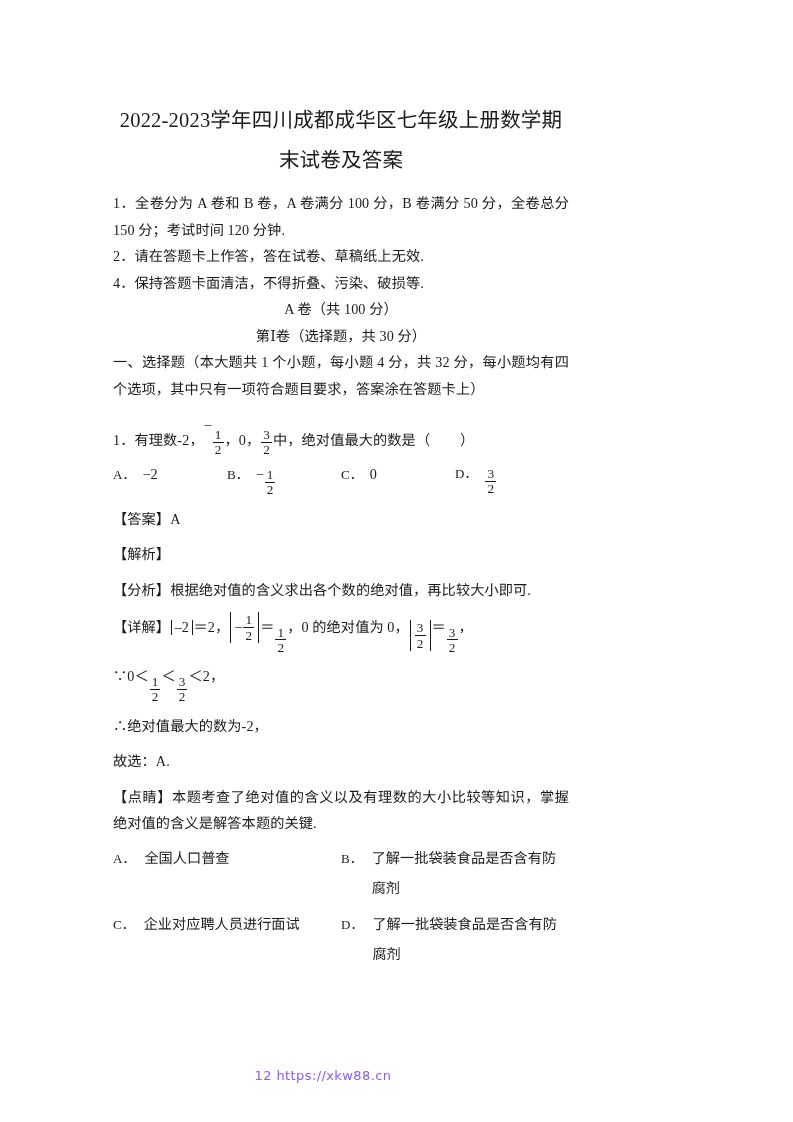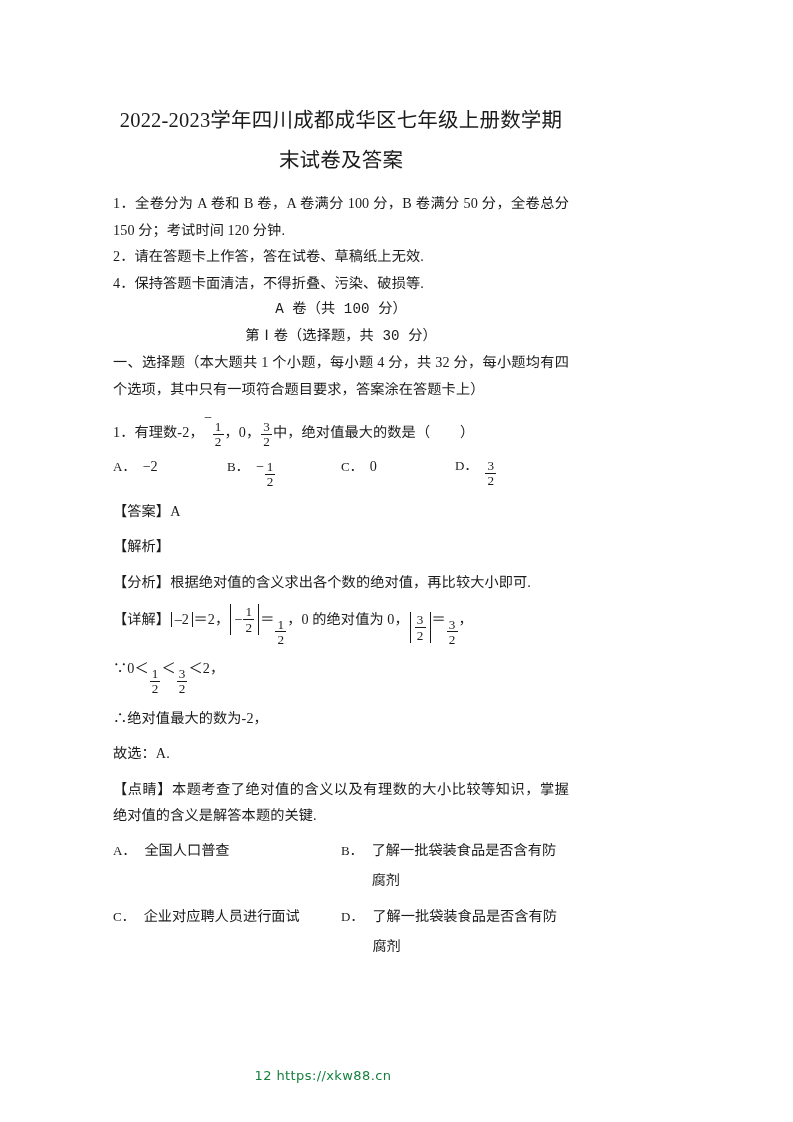--- a/index.html
+++ b/index.html
@@ -34,21 +34,20 @@
   .para {
     font-size: 14.2px;
     line-height: 26.5px;
     margin: 0;
     text-align: justify;
     text-justify: inter-ideograph;
     letter-spacing: 0.1px;
   }
   .center {
     text-align: center;
-    font-family: Liberation Mono, monospace;
   }
   .spaced {
     margin-top: 9px;
   }
 
   
   .opt-row {
     display: flex;
     font-size: 14.2px;
     line-height: 26.5px;
@@ -109,31 +108,31 @@
     display: inline-flex;
     align-items: center;
     border-left: 1.1px solid #1a1a1a;
     border-right: 1.1px solid #1a1a1a;
     padding: 0 2.5px;
     margin: 0 1px;
     line-height: 1.05;
   }
   .absv.tall { padding: 1px 3px; }
 
-  .qline { margin-top: 2px; }
+  .qline { margin-top: 10px; }
   .blankparen { letter-spacing: 0.8em; }
 
   .footer {
     position: absolute;
     left: 0;
     top: 1068px;
     width: 646px;
     text-align: center;
     font-size: 13px;
-    color: #15803d;
+    color: #8b5cf6;
     font-family: "DejaVu Sans", "Liberation Sans", sans-serif;
     letter-spacing: 0.4px;
   }
 </style>
 </head>
 <body>
 
 <div class="page">
 
   <h1 class="doc-title">2022-2023学年四川成都成华区七年级上册数学期末试卷及答案</h1>

